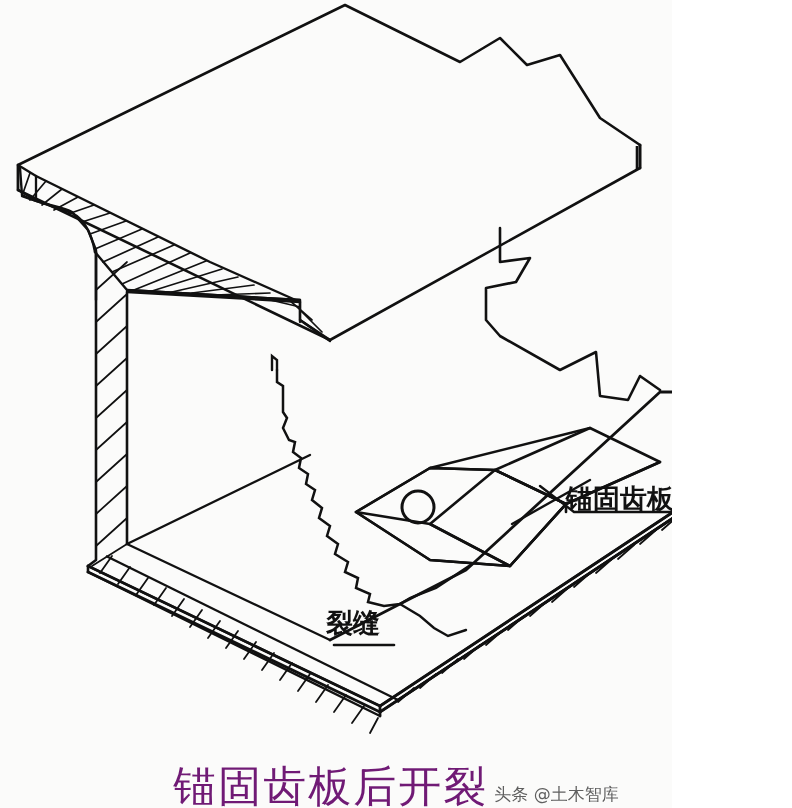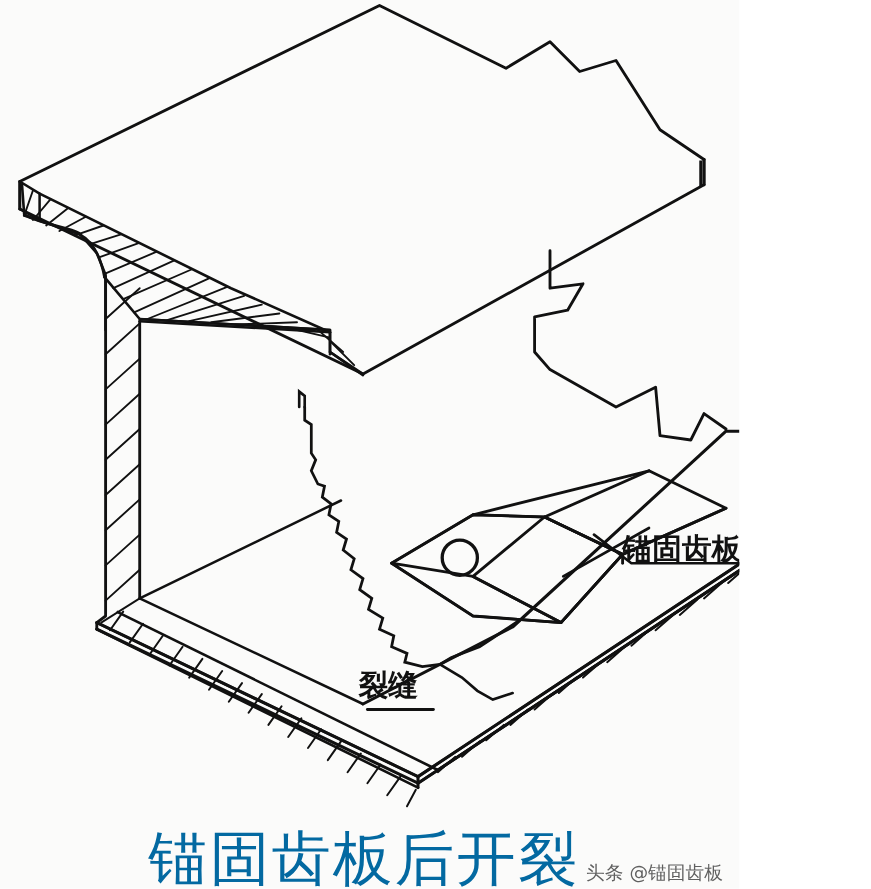--- a/index.html
+++ b/index.html
@@ -30,24 +30,24 @@
     left: 0;
     top: 735px;
     width: 792px;
     height: 73px;
     display: flex;
     align-items: flex-end;
     justify-content: center;
   }
   .caption-main {
     font-family: "DejaVu Sans", "Liberation Sans", sans-serif;
-    font-size: 54px;
+    font-size: 43px;
     line-height: 1;
     letter-spacing: 2px;
-    color: #0369a1;
+    color: #701a75;
     white-space: nowrap;
   }
   .caption-watermark {
     font-family: "DejaVu Sans", "Liberation Sans", sans-serif;
     font-size: 17px;
     line-height: 1;
     color: #4a4a4a;
     white-space: nowrap;
     margin-left: 6px;
     margin-bottom: 5px;
@@ -277,16 +277,16 @@
     </g>
 
     <text class="diagram-label" x="566" y="508" font-size="27">锚固齿板</text>
 
     <text class="diagram-label" x="326" y="632" font-size="27">裂缝</text>
 
   </svg>
 
   <div class="caption-row">
     <span class="caption-main">锚固齿板后开裂</span>
-    <span class="caption-watermark">头条 @锚固齿板</span>
+    <span class="caption-watermark">头条 @土木智库</span>
   </div>
 
 </div>
 
 </body></html>

